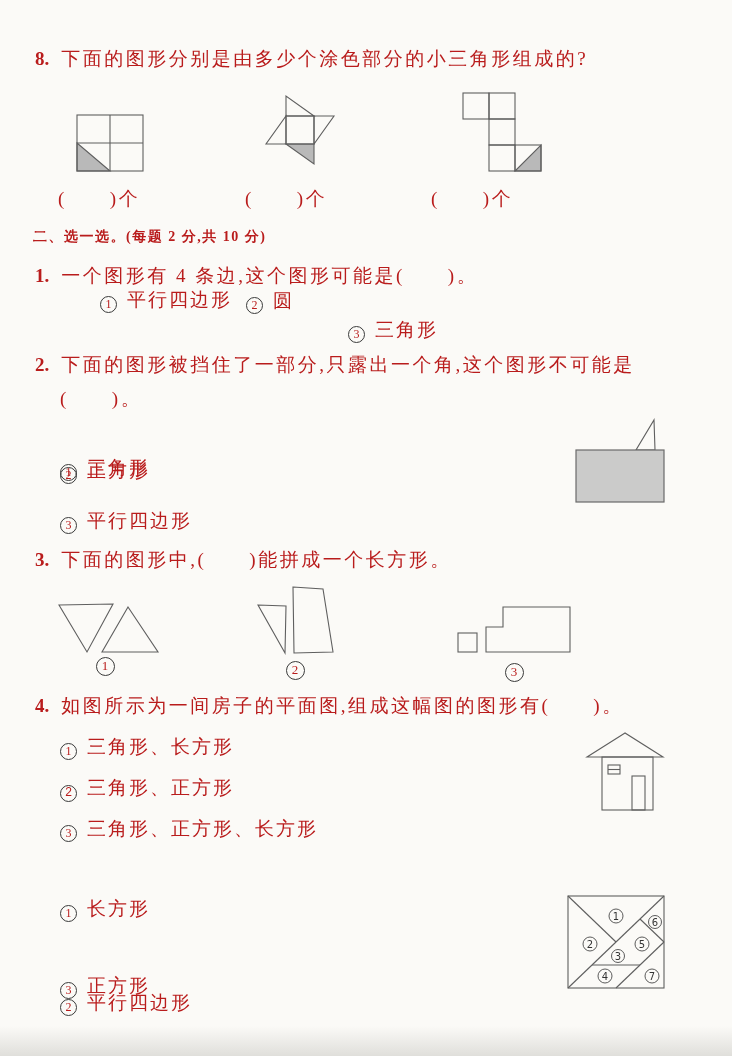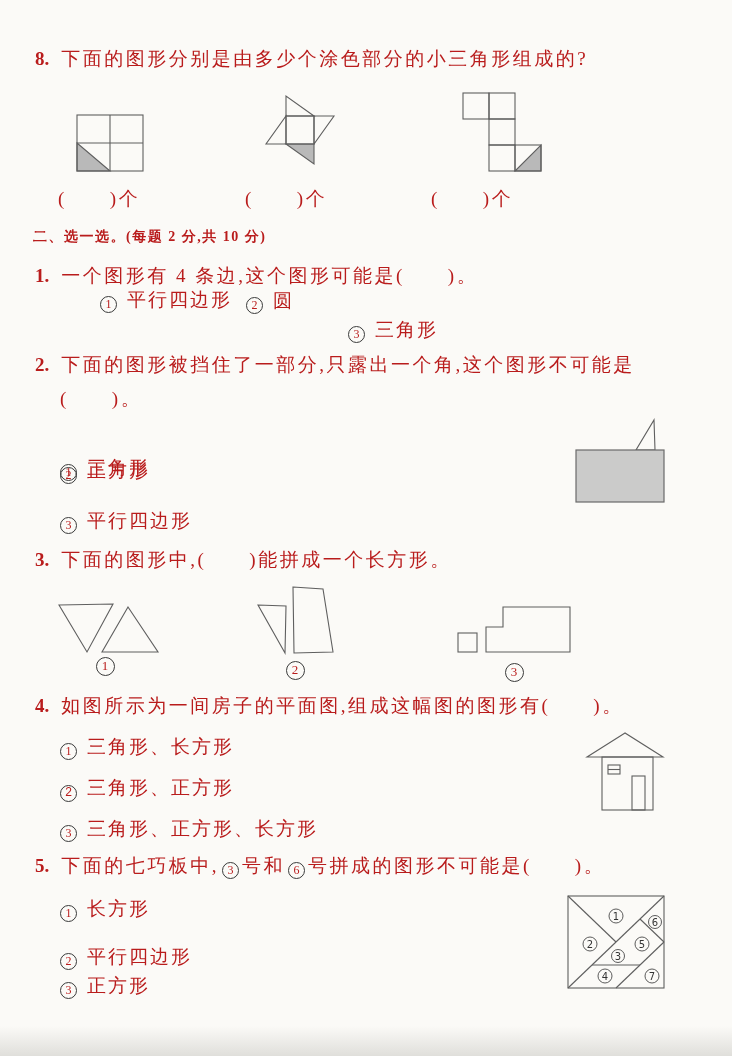--- a/index.html
+++ b/index.html
@@ -147,27 +147,24 @@
   </div>
 
   <svg style="left:585px;top:730px;" width="80" height="85" viewBox="0 0 80 85">
     <polygon class="ln" points="40,3 2,27 78,27"></polygon>
     <rect class="ln" x="17" y="27" width="51" height="53"></rect>
     <rect class="ln" x="23" y="35" width="12" height="9"></rect>
     <line class="ln" x1="23" y1="39.5" x2="35" y2="39.5"></line>
     <rect class="ln" x="47" y="46" width="13" height="34"></rect>
   </svg>
 
-  <div class="row" style="left:35px;top:855px;">
-    <span class="qnum">5.</span><span>下面的七巧板中,</span><span class="circ inline">3</span><span>号和</span><span class="circ inline">6</span><span>号拼成的图形不可能是(　　)。</span>
-  </div>
   <div class="opt" style="left:60px;top:896px;">
     <span class="circ">1</span><span>长方形</span>
   </div>
-  <div class="opt" style="left:60px;top:944px;">
+  <div class="opt" style="left:60px;top:990px;">
     <span class="circ">2</span><span>平行四边形</span>
   </div>
   <div class="opt" style="left:60px;top:973px;">
     <span class="circ">3</span><span>正方形</span>
   </div>
 
   <svg style="left:566px;top:894px;" width="100" height="96" viewBox="0 0 100 96">
     <rect class="ln" x="2" y="2" width="96" height="92"></rect>
     <line class="ln" x1="2" y1="94" x2="98" y2="2"></line>
     <line class="ln" x1="2" y1="2" x2="50" y2="48"></line>

